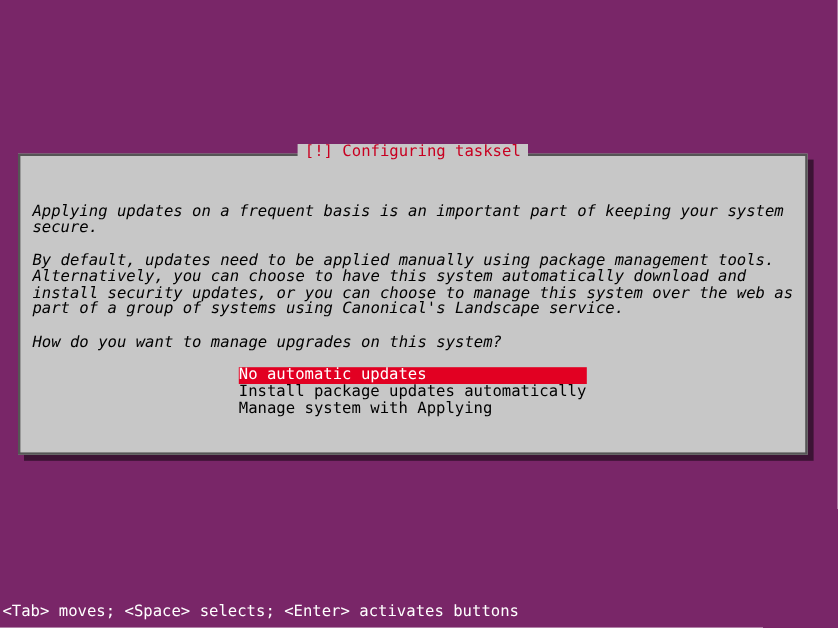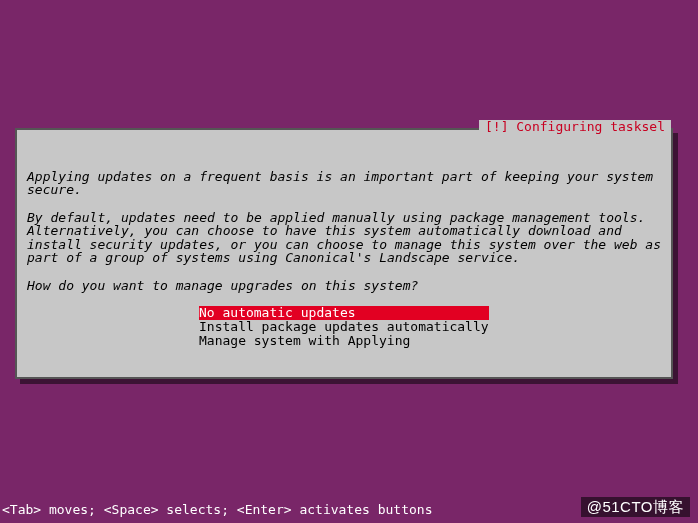--- a/index.html
+++ b/index.html
@@ -29,21 +29,21 @@
     border: 2px solid #555;
     box-shadow: 5px 5px 0 rgba(0,0,0,0.5);
     padding: 8px 10px 12px 10px;
     box-sizing: border-box;
   }
   .dialog-title-wrap {
     position: absolute;
     top: -10px;
     left: 0;
     width: 100%;
-    text-align: right;
+    text-align: center;
   }
   .dialog-title {
     display: inline-block;
     background: #c7c7c7;
     padding: 0 6px;
     color: #c80021;
     font-weight: normal;
   }
   .dialog-body {
     white-space: pre-wrap;
@@ -103,15 +103,14 @@
 
     <div class="options">
       <span class="option selected">No automatic updates</span>
       <span class="option">Install package updates automatically</span>
       <span class="option">Manage system with Applying</span>
     </div>
   </div>
 
   <div class="bottom-bar">&lt;Tab&gt; moves; &lt;Space&gt; selects; &lt;Enter&gt; activates buttons</div>
 
-  <div class="watermark">@51CTO博客</div>
 
 </div>
 
 </body></html>

